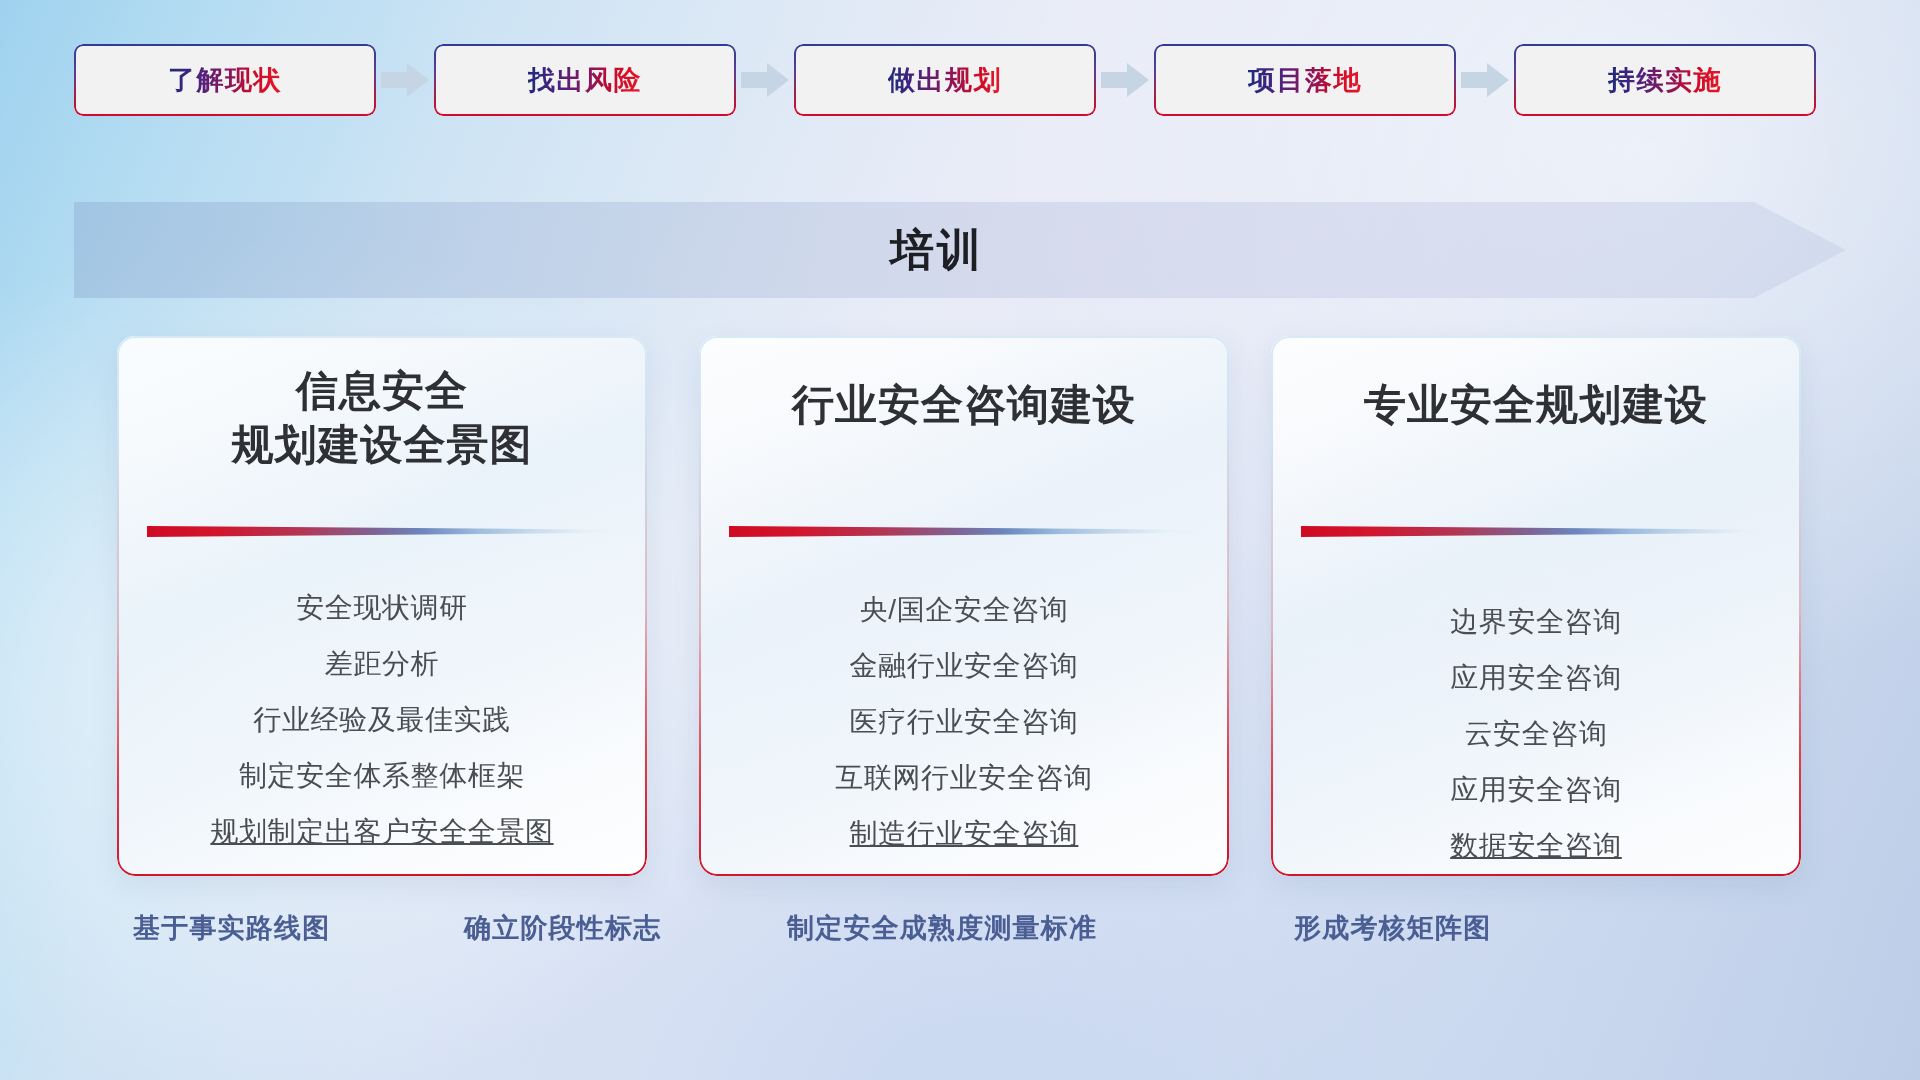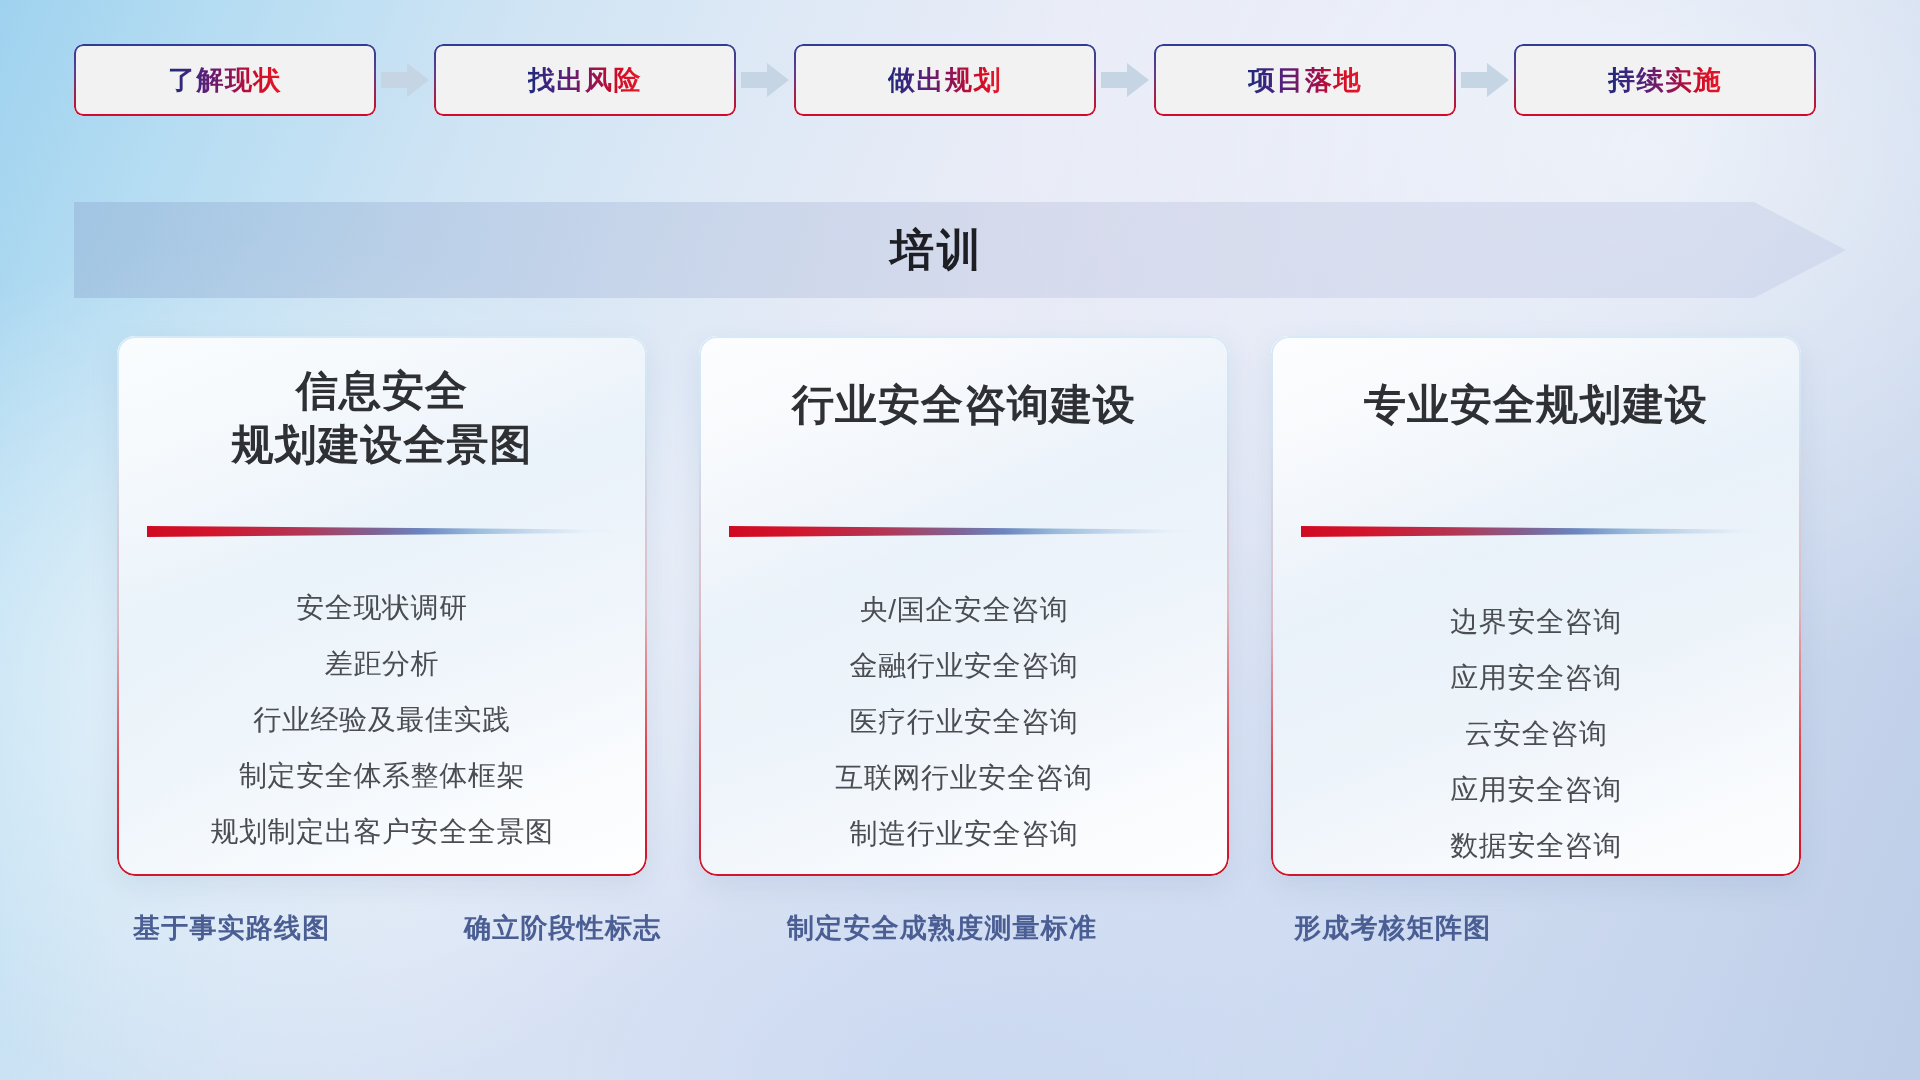--- a/index.html
+++ b/index.html
@@ -146,21 +146,21 @@
   .card-list {
     position:absolute; left:0; right:0;
     text-align:center;
   }
   .card-list li {
     list-style:none;
     font-size:28px; color:#4a4d52; font-weight:400;
     line-height:1; letter-spacing:0.6px;
     margin-bottom:28px;
   }
-  .card-list li:last-child { margin-bottom:12px; }
+  .card-list li:last-child { margin-bottom:12px;text-decoration:underline; }
 
   
   .footnotes { position:absolute; left:0; top:910px; width:1628px; height:70px; }
   .footnote {
     position:absolute; top:0;
     font-size:27px; font-weight:700; color:#4a5e94;
     letter-spacing:1.2px; white-space:nowrap;
   }
 </style>
 </head>

